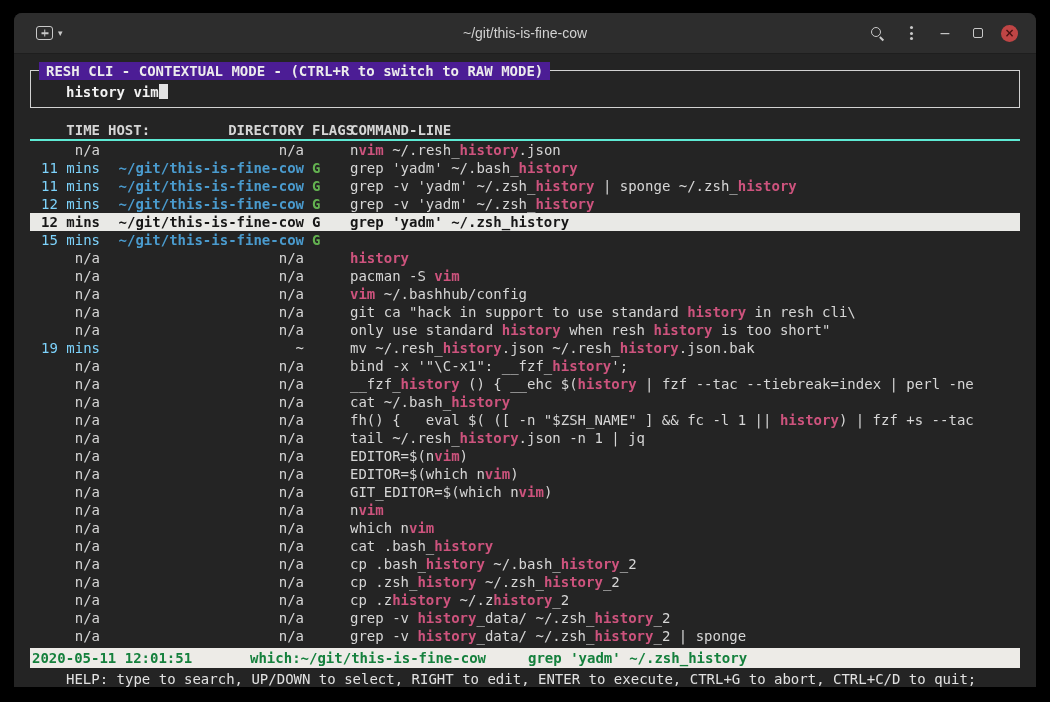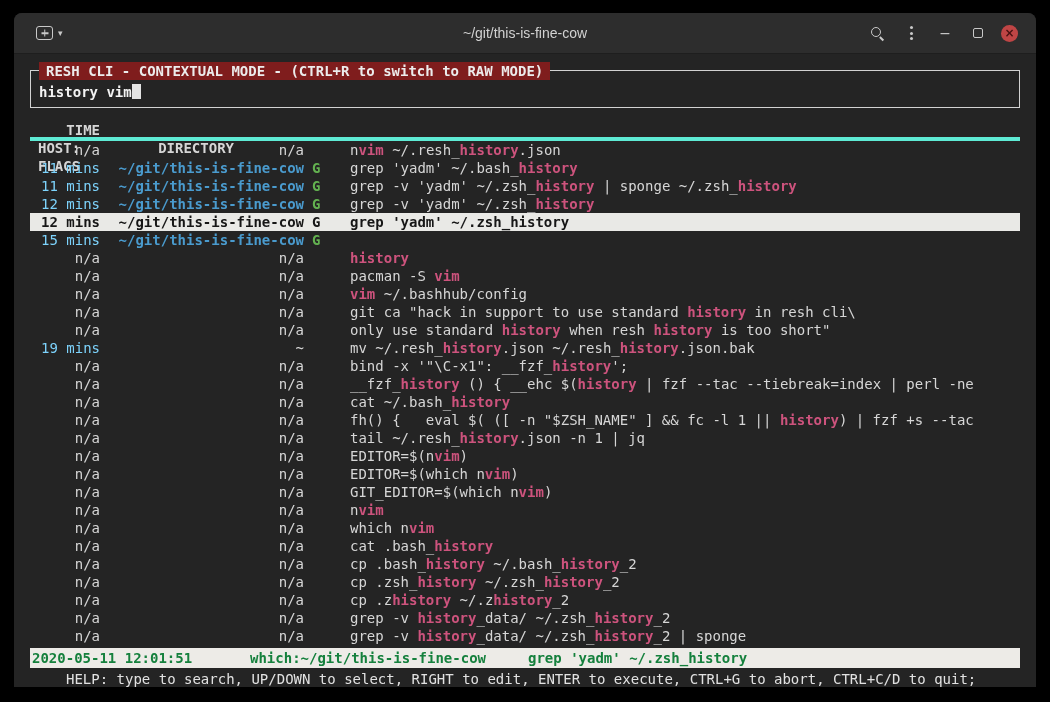--- a/index.html
+++ b/index.html
@@ -35,26 +35,26 @@
   .icon-kebab i { width:3px; height:3px; border-radius:50%; background:#c9c9c9; }
   .glyph { color:#c9c9c9; font-size:14px; font-family:"DejaVu Sans", sans-serif; line-height:14px; }
   .icon-restore { width:10px; height:10px; border:1.5px solid #c9c9c9; border-radius:2px; display:inline-block; }
   .close-btn { width:17px; height:17px; border:none; border-radius:50%; background:#bf4545; display:flex; align-items:center; justify-content:center; padding:0; }
   .close-btn .glyph { color:#471111; font-size:12px; font-weight:bold; line-height:12px; }
 
   
   .terminal { padding:8px 16px 0 16px; color:#d6d6d6; font-size:14px; line-height:18px; }
 
   .search-box { position:relative; border:1px solid #d2d2d2; height:38px; margin-top:8px; margin-bottom:13px; padding:12px 8px 0 8px; }
-  .box-label { position:absolute; top:-9px; left:8px; background:#7f1d1d; padding:0 7px; color:#ececec; font-weight:bold; white-space:pre; }
-  .input-line { color:#f2f2f2; font-weight:bold; white-space:pre; }
+  .box-label { position:absolute; top:-9px; left:8px; background:#4c1d95; padding:0 7px; color:#ececec; font-weight:bold; white-space:pre; }
+  .input-line { color:#f2f2f2; font-weight:bold; white-space:pre;margin-left:27px; }
   .cursor { display:inline-block; width:9px; height:15px; background:#e3e3e3; vertical-align:-2px; }
 
   .thead, .row { display:flex; height:18px; white-space:pre; }
-  .thead { font-weight:bold; border-bottom:4px solid #5eead4; height:20px;flex-direction:column; }
+  .thead { font-weight:bold; border-bottom:2px solid #5eead4; height:20px; }
   .col-time  { width:70px;  text-align:right; flex:0 0 auto; }
   .col-dir   { width:196px; text-align:right; margin-left:8px; flex:0 0 auto; overflow:hidden;gap:16px; }
   .col-flags { width:26px;  margin-left:8px; flex:0 0 auto; }
   .col-cmd   { flex:1 1 auto; margin-left:12px; overflow:hidden; }
   .hostdir-head { display:flex; justify-content:space-between; text-align:left; }
 
   .time.age { color:#7dd3fc; }
   .dir.path { color:#4a9bce; font-weight:bold; }
   .col-flags { color:#63b250; font-weight:bold; }
   .hl { color:#cd537d; font-weight:bold; }

